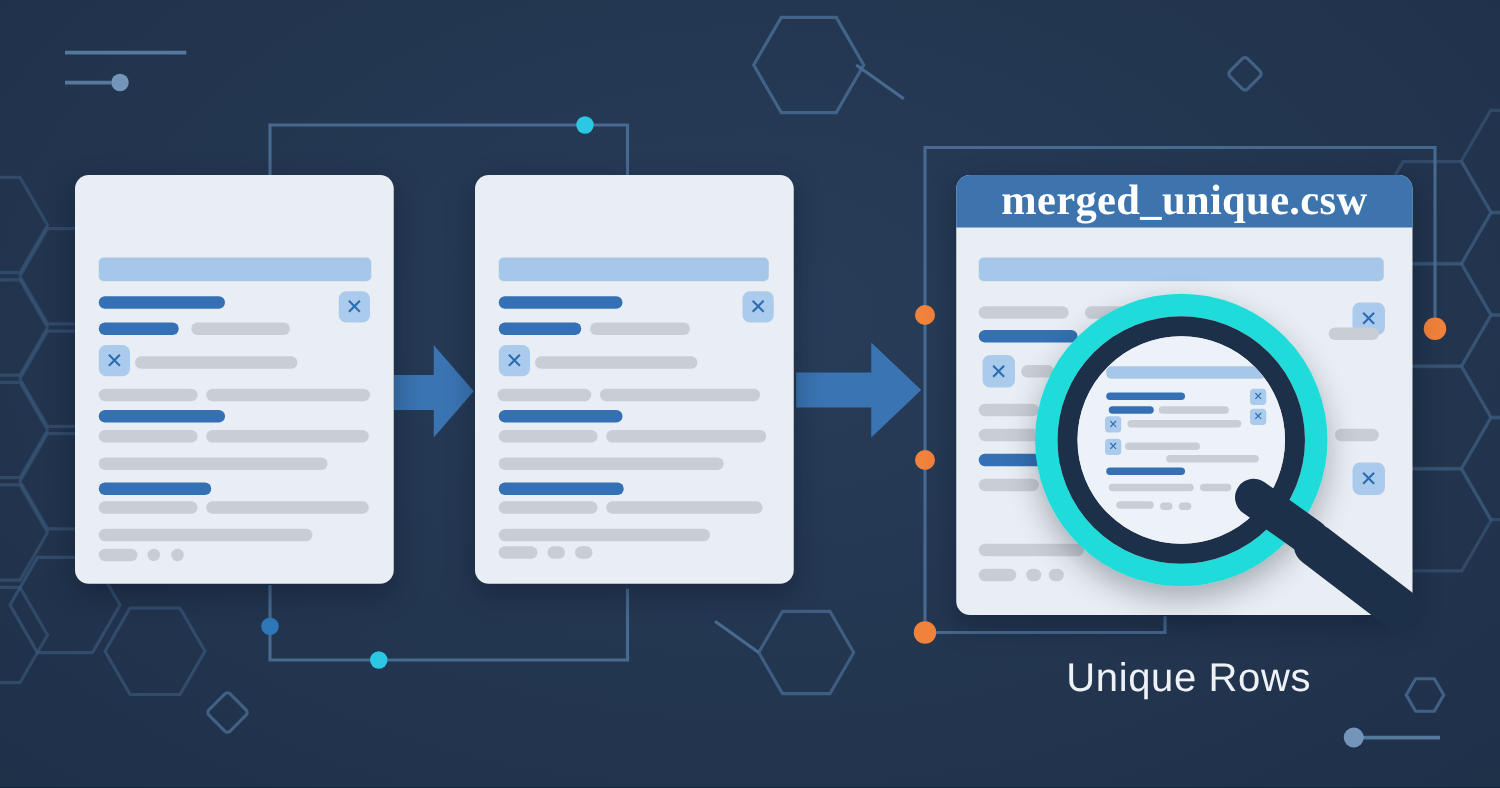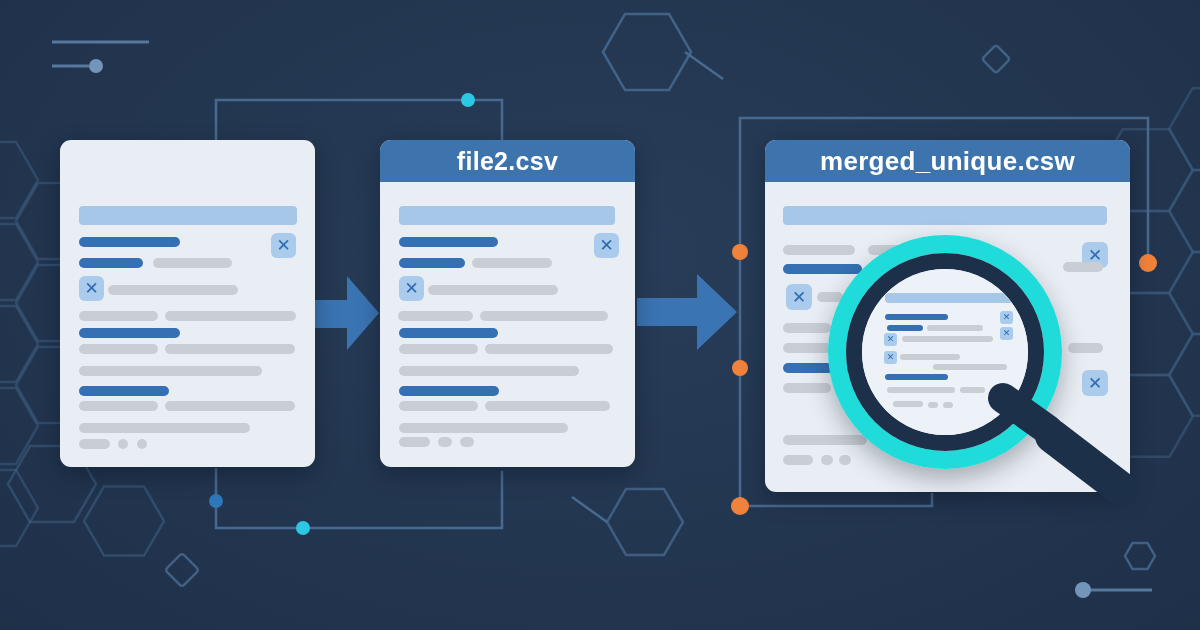--- a/index.html
+++ b/index.html
@@ -14,21 +14,21 @@
 
   .card{
     position:absolute;z-index:2;background:#e9eef4;border-radius:11px;
     box-shadow:0 8px 22px rgba(5,15,30,.35);
   }
   .card-header{
     position:absolute;left:0;top:0;right:0;height:42px;background:#3d74ae;
     border-radius:11px 11px 0 0;display:flex;align-items:center;justify-content:center;
   }
   .card-title{color:#ffffff;font-weight:bold;font-size:25px;letter-spacing:.3px;}
-  .card3 .card-title{font-size:26px;}
+  .card3 .card-title{font-size:34px;font-family:Liberation Serif, serif;}
   .card-body{position:absolute;left:0;top:0;right:0;bottom:0;border-radius:11px;overflow:hidden;}
 
   
   .it{position:absolute;border-radius:6px;}
   .it-bar{background:#a7c7e8;border-radius:4px;}
   .it-blue{background:#3470b3;}
   .it-gray{background:#c9ced5;}
   .it-pill{background:#c9ced5;}
   .it-x{
     background:#abcbec;border-radius:6px;color:#2e6cb2;font-weight:bold;
@@ -153,23 +153,20 @@
         <div class="it it-gray" style="left: 105px; top: 204px; width: 128px; height: 10px;"></div>
         <div class="it it-gray" style="left: 19px; top: 226px; width: 180px; height: 10px;"></div>
         <div class="it it-blue" style="left: 19px; top: 246px; width: 100px; height: 10px;"></div>
         <div class="it it-gray" style="left: 19px; top: 261px; width: 79px; height: 10px;"></div>
         <div class="it it-gray" style="left: 105px; top: 261px; width: 125px; height: 10px;"></div>
         <div class="it it-gray" style="left: 19px; top: 283px; width: 169px; height: 10px;"></div>
         <div class="it it-pill" style="left: 19px; top: 297px; width: 31px; height: 10px;"></div>
         <div class="it it-pill" style="left: 58px; top: 297px; width: 14px; height: 10px;"></div>
         <div class="it it-pill" style="left: 80px; top: 297px; width: 14px; height: 10px;"></div>
       </div>
-    <div class="card-header">
-      <span class="card-title">file2.csv</span>
-    </div>
   </div>
 
   <div class="card card3" style="left:765px;top:140px;width:365px;height:352px">
     <div class="card-body">
         <div class="it it-bar" style="left: 18px; top: 66px; width: 324px; height: 19px;"></div>
         <div class="it it-gray" style="left: 18px; top: 105px; width: 72px; height: 10px;"></div>
         <div class="it it-gray" style="left: 103px; top: 105px; width: 68px; height: 10px;"></div>
         <div class="it it-x" style="left: 317px; top: 102px; width: 26px; height: 26px;">✕</div>
         <div class="it it-blue" style="left: 18px; top: 124px; width: 79px; height: 10px;"></div>
         <div class="it it-gray" style="left: 105px; top: 124px; width: 60px; height: 10px;"></div>
@@ -214,14 +211,15 @@
         <div class="it it-pill" style="left: 31px; top: 132px; width: 30px; height: 6px;"></div>
         <div class="it it-pill" style="left: 66px; top: 133px; width: 10px; height: 6px;"></div>
         <div class="it it-pill" style="left: 81px; top: 133px; width: 10px; height: 6px;"></div>
       </div>
   </div>
   <svg class="overlay" viewBox="0 0 1200 630">
     <line x1="1003" y1="398" x2="1048" y2="430" stroke="#1d3049" stroke-width="30" stroke-linecap="round"></line>
     <line x1="1052" y1="436" x2="1120" y2="488" stroke="#1d3049" stroke-width="34" stroke-linecap="round"></line>
   </svg>
 
+  <div class="caption">Unique Rows</div>
 
 </div>
 
 </body></html>

